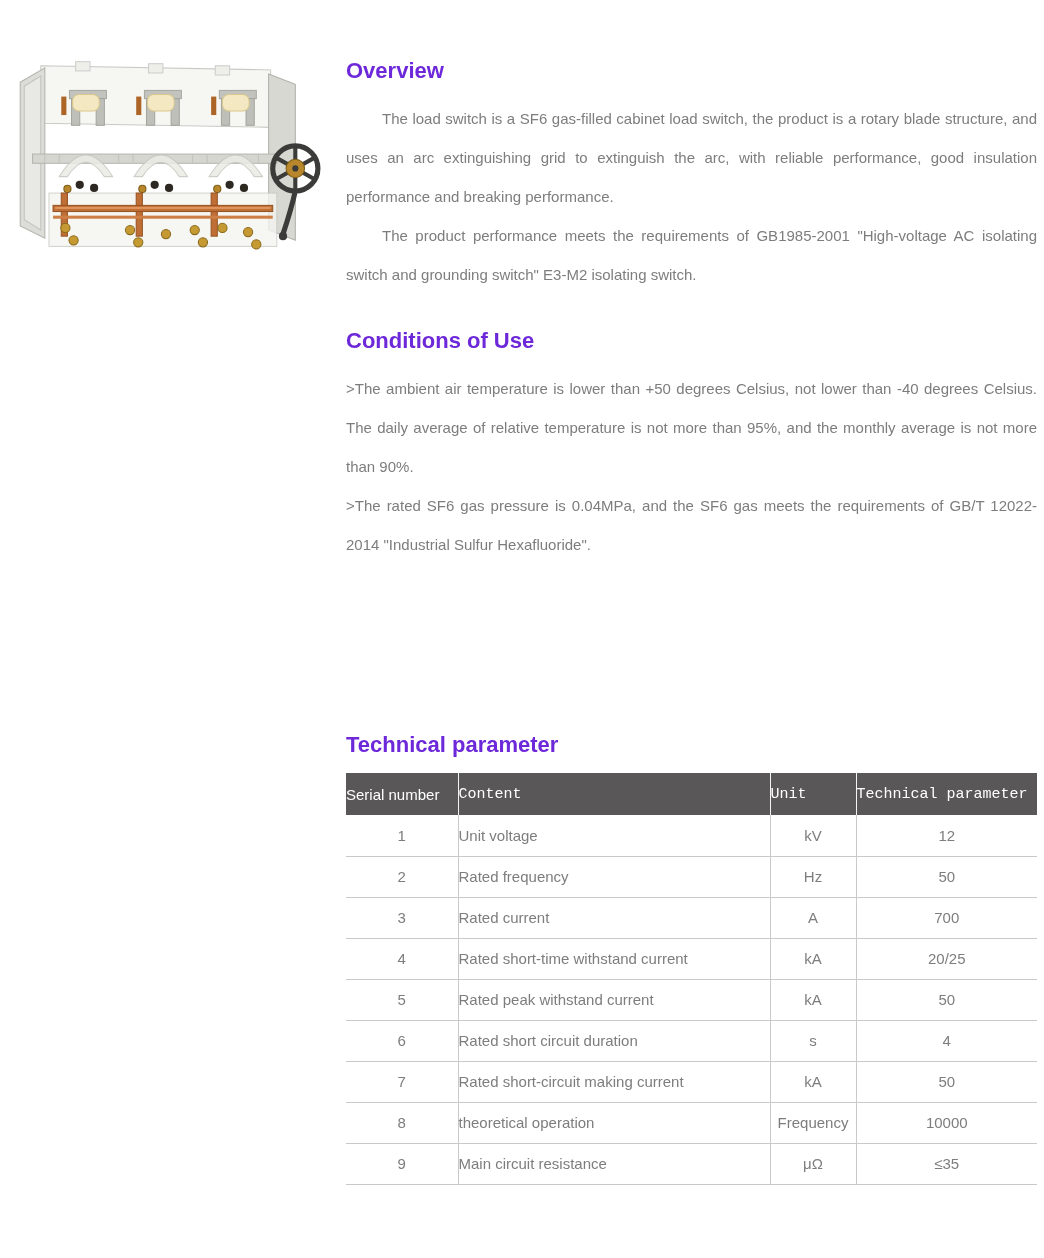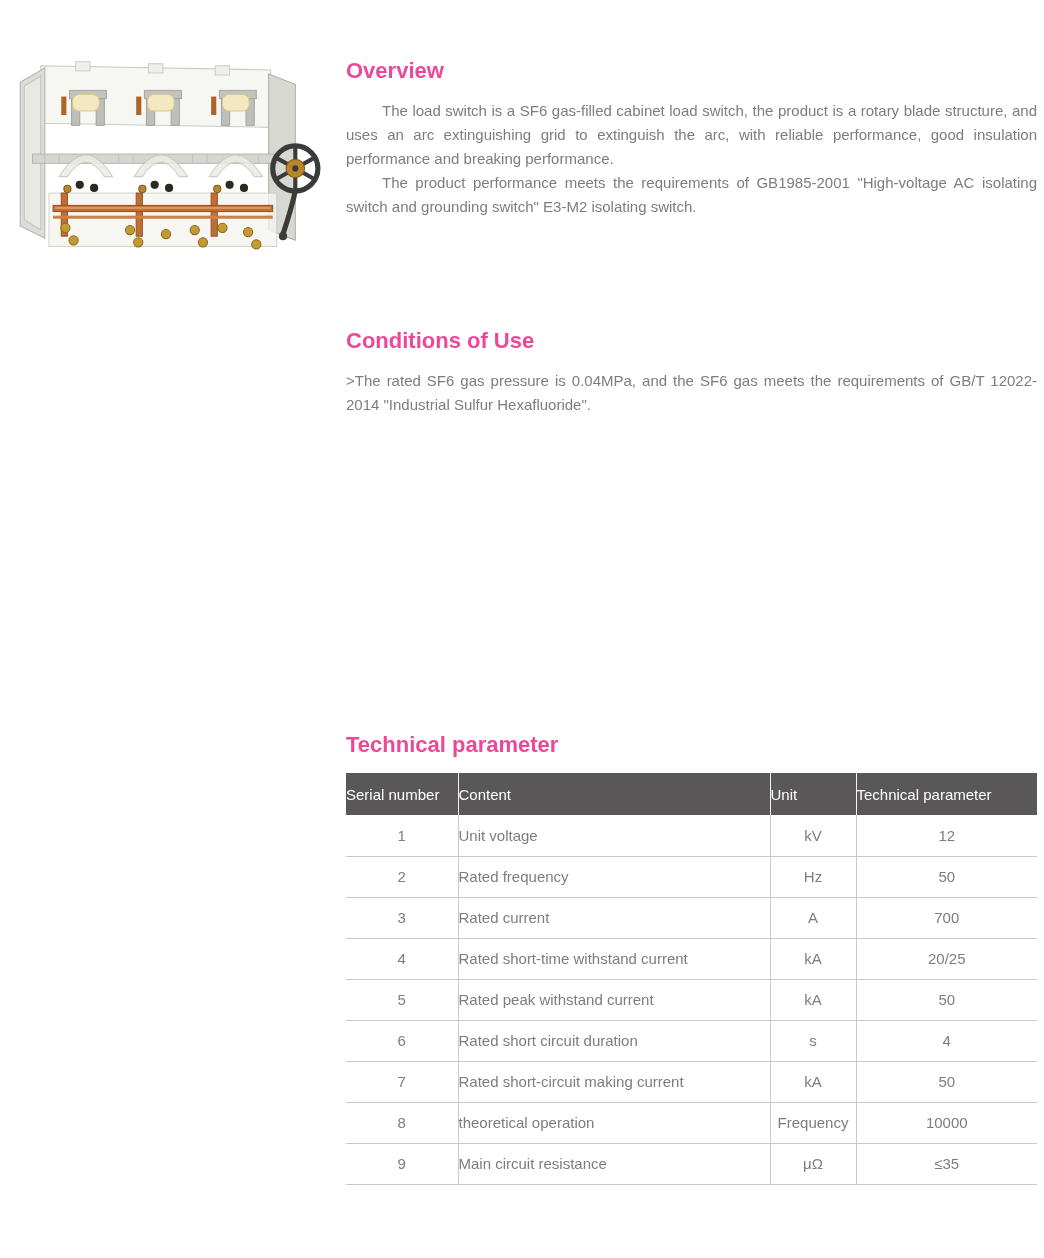--- a/index.html
+++ b/index.html
@@ -22,30 +22,30 @@
   }
   .photo svg { width: 100%; height: 100%; }
 
   
   .section { position: absolute; left: 346px; width: 691px; }
   .section-overview   { top: 58px;  }
   .section-conditions { top: 328px; }
   .section-technical  { top: 732px; }
 
   .red-heading {
-    color: #ec4899;
+    color: #6d28d9;
     font-size: 22px;
     font-weight: bold;
     line-height: 26px;
     margin-bottom: 15px;
   }
   .body-para {
     color: #7d7d7d;
     font-size: 15px;
-    line-height: 24px;
+    line-height: 39px;
     text-align: justify;
   }
   .body-para.indent { text-indent: 36px; }
 
   
   .param-table {
     border-collapse: collapse;
     width: 691px;
     table-layout: fixed;
     margin-top: 9px;
@@ -55,21 +55,21 @@
   .param-table col.c3 { width: 86px;  }
   .param-table col.c4 { width: 181px; }
   .param-table th {
     background: #595757;
     color: #ffffff;
     font-weight: normal;
     font-size: 15px;
     height: 42px;
     text-align: left;
   }
-  .param-table th:not(:first-child) { border-left: 1px solid #f4f4f4; }
+  .param-table th:not(:first-child) { border-left: 1px solid #f4f4f4; font-family: Liberation Mono, monospace; }
   .param-table th.al, .param-table td.al { text-align: left; }
   .param-table td {
     color: #7d7d7d;
     font-size: 15px;
     height: 41px;
     text-align: center;
     border-bottom: 1px solid #c9c9c9;
     background: #ffffff;
   }
   .param-table td:not(:first-child) { border-left: 1px solid #c9c9c9; }
@@ -172,20 +172,21 @@
   </div>
 
   <div class="section section-overview">
     <h2 class="red-heading">Overview</h2>
     <p class="body-para indent">The load switch is a SF6 gas-filled cabinet load switch, the product is a rotary blade structure, and uses an arc extinguishing grid to extinguish the arc, with reliable performance, good insulation performance and breaking performance.</p>
     <p class="body-para indent">The product performance meets the requirements of GB1985-2001 "High-voltage AC isolating switch and grounding switch" E3-M2 isolating switch.</p>
   </div>
 
   <div class="section section-conditions">
     <h2 class="red-heading">Conditions of Use</h2>
+    <p class="body-para">&gt;The ambient air temperature is lower than +50 degrees Celsius, not lower than -40 degrees Celsius. The daily average of relative temperature is not more than 95%, and the monthly average is not more than 90%.</p>
     <p class="body-para">&gt;The rated SF6 gas pressure is 0.04MPa, and the SF6 gas meets the requirements of GB/T 12022-2014 "Industrial Sulfur Hexafluoride".</p>
   </div>
 
   <div class="section section-technical">
     <h2 class="red-heading">Technical parameter</h2>
     <table class="param-table">
       <colgroup>
           <col class="c1">
           <col class="c2">
           <col class="c3">

